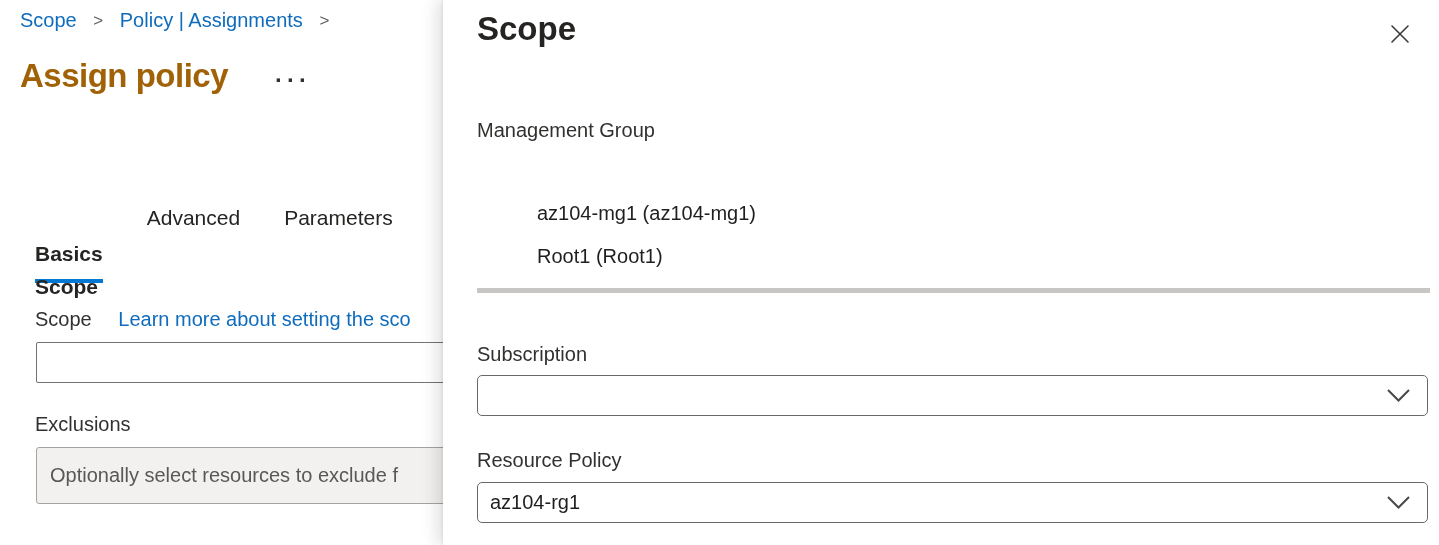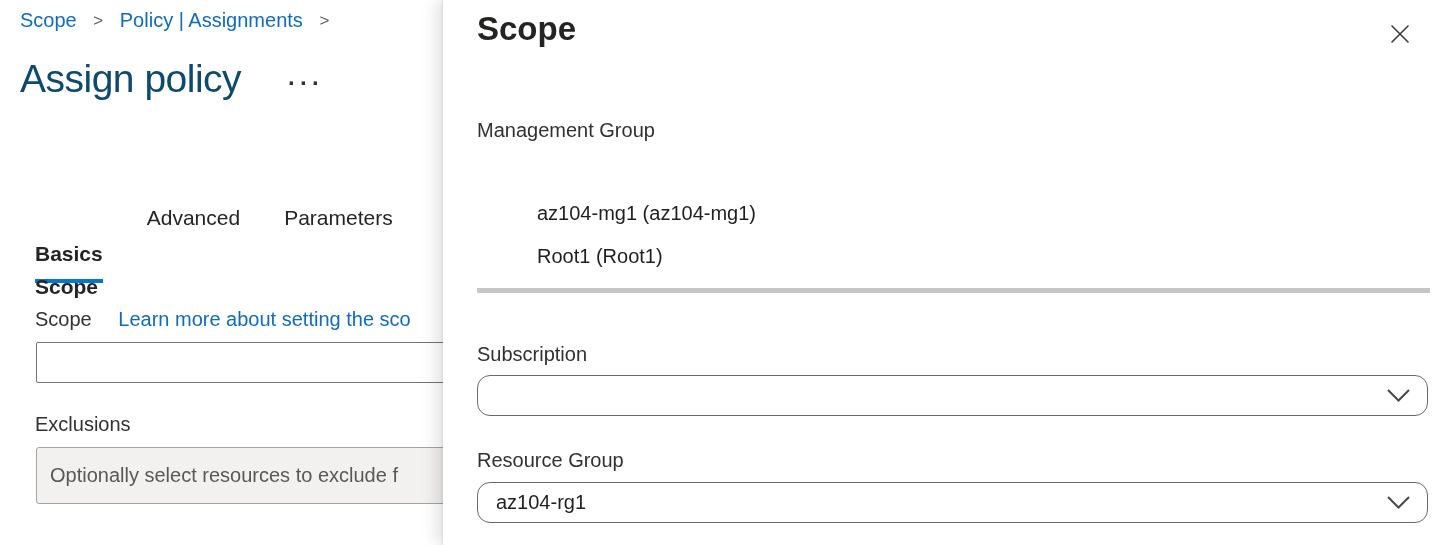--- a/index.html
+++ b/index.html
@@ -6,21 +6,21 @@
   html,body { width:1439px; height:545px; overflow:hidden; background:#fff;
               font-family:"Liberation Sans", sans-serif; color:#201f1e; }
   body { position:relative; }
 
   
   .breadcrumb { position:absolute; left:20px; top:9px; font-size:20px; white-space:nowrap; }
   .breadcrumb a { color:#0f6cbd; text-decoration:none; cursor:pointer; }
   .breadcrumb .sep { color:#605e5c; font-size:17px; margin:0 11px; position:relative; top:-1px; }
 
   .title-row { position:absolute; left:20px; top:57px; display:flex; align-items:center; }
-  .page-title { font-size:39px; font-weight:400; color:#0c4a6e; letter-spacing:-0.5px; }
+  .page-title { font-size:33px; font-weight:700; color:#a16207; letter-spacing:-0.5px; }
   .more-dots { margin-left:47px; margin-top:8px; font-size:24px; font-weight:700;
                color:#323130; letter-spacing:4px; cursor:pointer; line-height:10px; }
 
   .tabs { position:absolute; left:35px; top:206px; display:flex; }
   .tab { font-size:21px; color:#252423; margin-right:44px; padding-bottom:13px; cursor:pointer;
          border-bottom:4px solid transparent; }
   .tab.active { font-weight:700; border-bottom-color:#0078d4;margin-top:36px; }
 
   .section-heading { position:absolute; left:35px; top:275px; font-size:21px; font-weight:700; color:#252423; }
   .field-label-row { position:absolute; left:35px; top:308px; font-size:20px; white-space:nowrap; }
@@ -51,22 +51,22 @@
   .tree-row.r0 { left:40px; top:157px; }
   .tree-row.r1 { left:94px; top:200px; }
   .tree-row.r2 { left:94px; top:243px; }
 
   .divider { position:absolute; left:34px; top:288px; width:953px; height:5px; background:#c8c6c4; }
 
   .dd-label { position:absolute; left:34px; font-size:20px; color:#323130; }
   .dd-label.sub { top:343px; }
   .dd-label.rg  { top:449px; }
   .dropdown { position:absolute; left:34px; width:951px; height:41px; border:1px solid #6b6966;
-              border-radius:13px; background:#fff; display:flex; align-items:center;
-              padding:0 16px 0 18px; cursor:pointer; }
+              border-radius:5px; background:#fff; display:flex; align-items:center;
+              padding:0 16px 0 12px; cursor:pointer; }
   .dropdown.sub { top:375px; }
   .dropdown.rg  { top:482px; }
   .dropdown .val { flex:1; font-size:20px; color:#201f1e; white-space:nowrap; overflow:hidden; }
   .dropdown .dd-chev { display:inline-flex; }
 </style>
 </head>
 <body>
 
 <div>
 
@@ -128,21 +128,21 @@
   <label class="dd-label sub">Subscription</label>
   <div class="dropdown sub">
     <span class="val"></span>
     <span class="dd-chev">
       <svg width="25" height="15" viewBox="0 0 25 15">
         <path d="M2 2 L12.5 12.5 L23 2" stroke="#4a4847" stroke-width="2" fill="none"></path>
       </svg>
     </span>
   </div>
 
-  <label class="dd-label rg">Resource Group</label>
+  <label class="dd-label rg">Resource Policy</label>
   <div class="dropdown rg">
     <span class="val">az104-rg1</span>
     <span class="dd-chev">
       <svg width="25" height="15" viewBox="0 0 25 15">
         <path d="M2 2 L12.5 12.5 L23 2" stroke="#4a4847" stroke-width="2" fill="none"></path>
       </svg>
     </span>
   </div>
 
 </aside>

